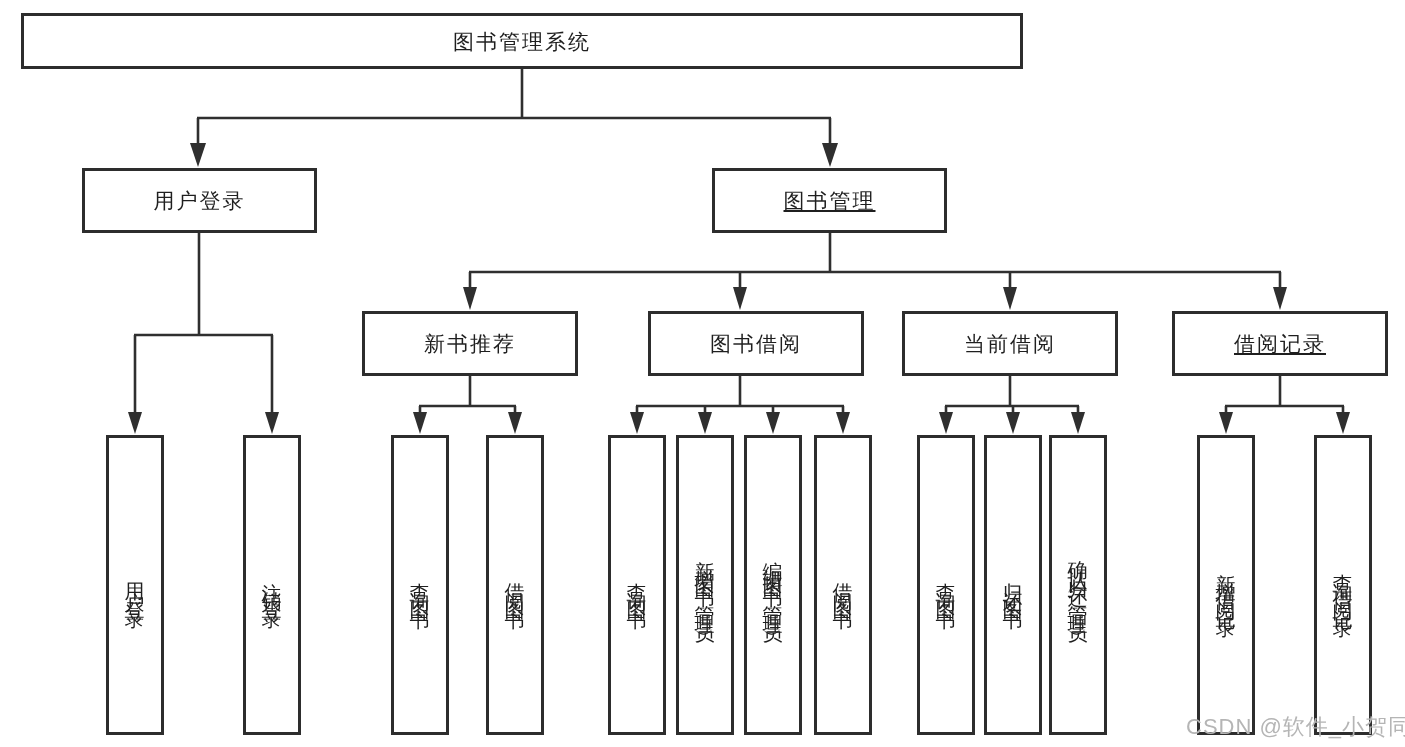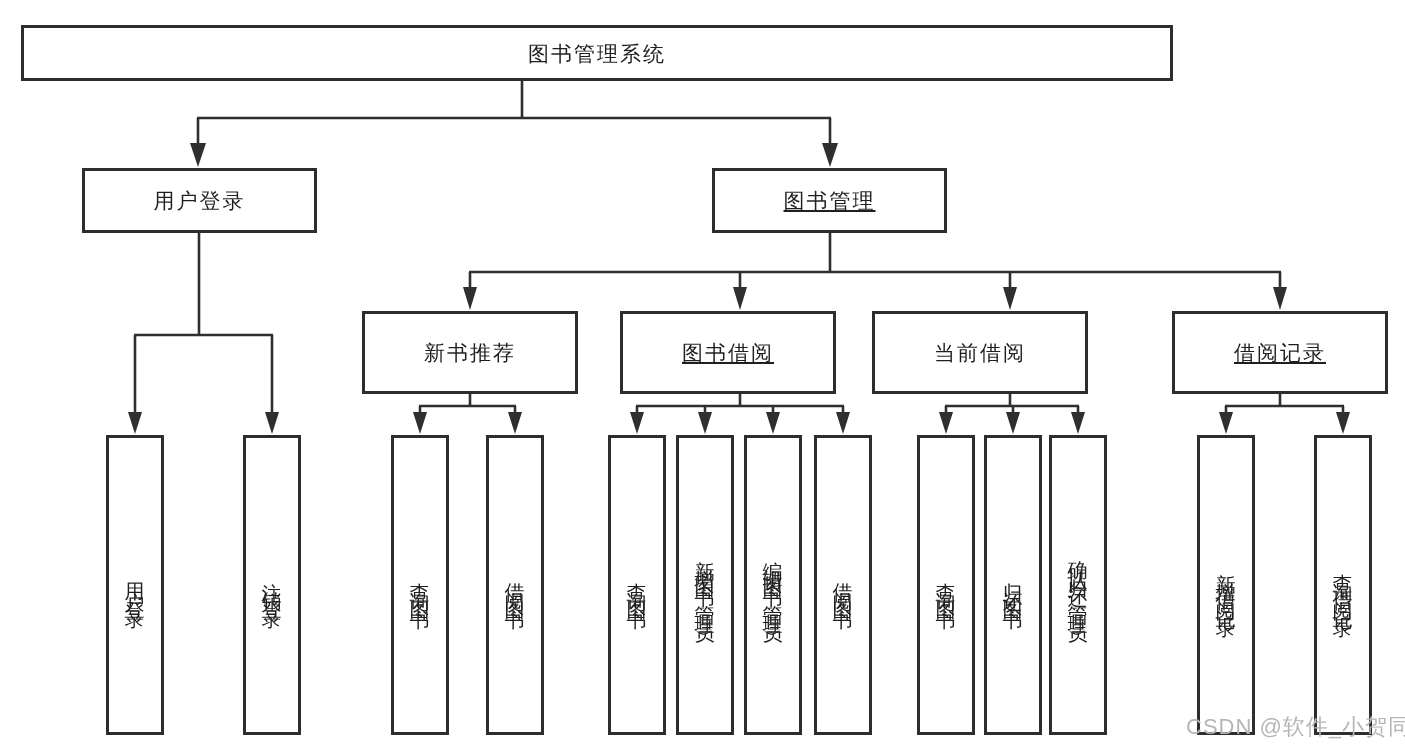--- a/index.html
+++ b/index.html
@@ -41,23 +41,23 @@
   .vbox {
     writing-mode: vertical-lr;
     text-orientation: mixed;
     font-size: 20px;
     letter-spacing: 9px;
     line-height: 1;
     width: 58px;
     height: 300px;
     top: 435px;
   }
-  .root-box   { left: 21px;  top: 13px;  width: 1152px; height: 56px; margin-top: 12px; }
+  .root-box   { left: 21px;  top: 13px;  width: 1002px; height: 56px; }
   .tier2-box  { top: 168px;  width: 235px; height: 65px; }
-  .tier3-box  { top: 311px;  width: 216px; height: 83px; }
+  .tier3-box  { top: 311px;  width: 216px; height: 65px; }
   #watermark {
     position: absolute;
     left: 1186px;
     top: 712px;
     font-size: 22px;
     color: #b5b5b5;
     letter-spacing: 1px;
     white-space: nowrap;
     z-index: 5;
   }
@@ -135,22 +135,22 @@
       <polygon points="1336,412 1350,412 1343,434"></polygon>
     </g>
   </svg>
 
   <div class="node hbox root-box">图书管理系统</div>
 
   <div class="node hbox tier2-box" style="left:82px;">用户登录</div>
   <div class="node hbox tier2-box" style="left:712px;text-decoration:underline;">图书管理</div>
 
   <div class="node hbox tier3-box" style="left:362px;">新书推荐</div>
-  <div class="node hbox tier3-box" style="left:620px;text-decoration:underline;">图书借阅</div>
-  <div class="node hbox tier3-box" style="left:872px;">当前借阅</div>
+  <div class="node hbox tier3-box" style="left:648px;">图书借阅</div>
+  <div class="node hbox tier3-box" style="left:902px;">当前借阅</div>
   <div class="node hbox tier3-box" style="left:1172px;text-decoration:underline;">借阅记录</div>
 
   <div class="node vbox" style="left:106px;">用户登录</div>
   <div class="node vbox" style="left:243px;">注销登录</div>
 
   <div class="node vbox" style="left:391px;">查询图书</div>
   <div class="node vbox" style="left:486px;">借阅图书</div>
 
   <div class="node vbox" style="left:608px;">查询图书</div>
   <div class="node vbox" style="left:676px;">新增图书（管理员）</div>

